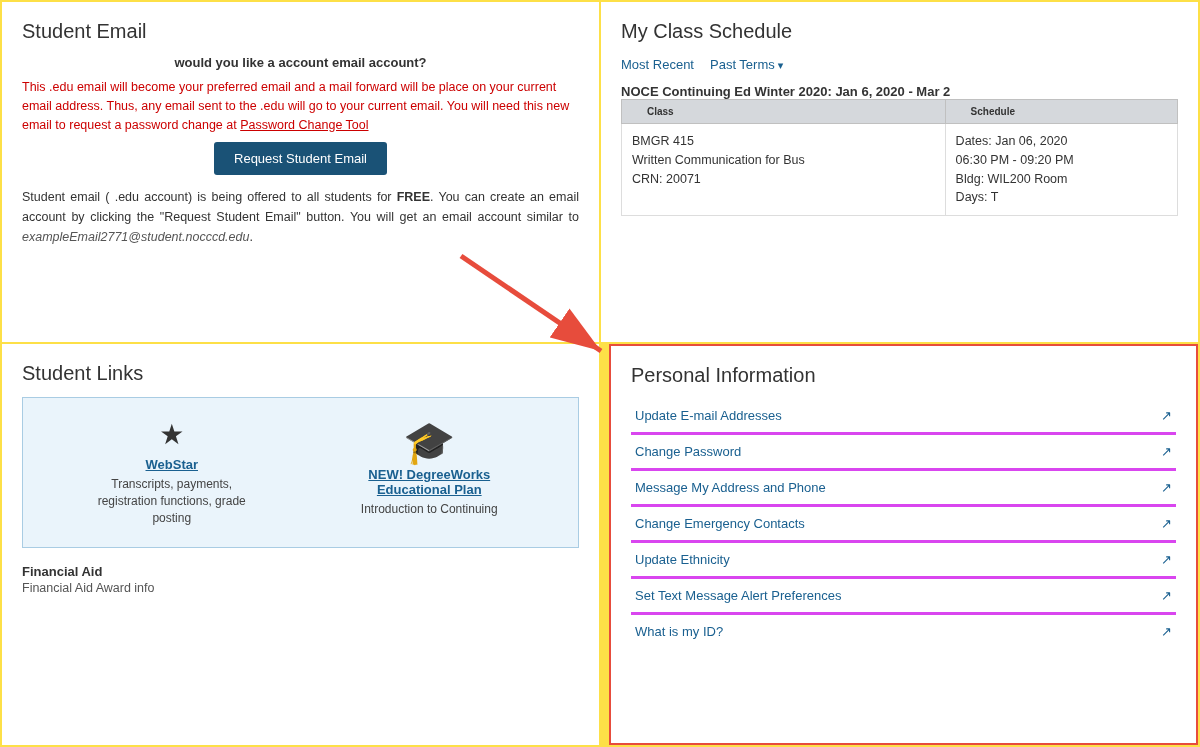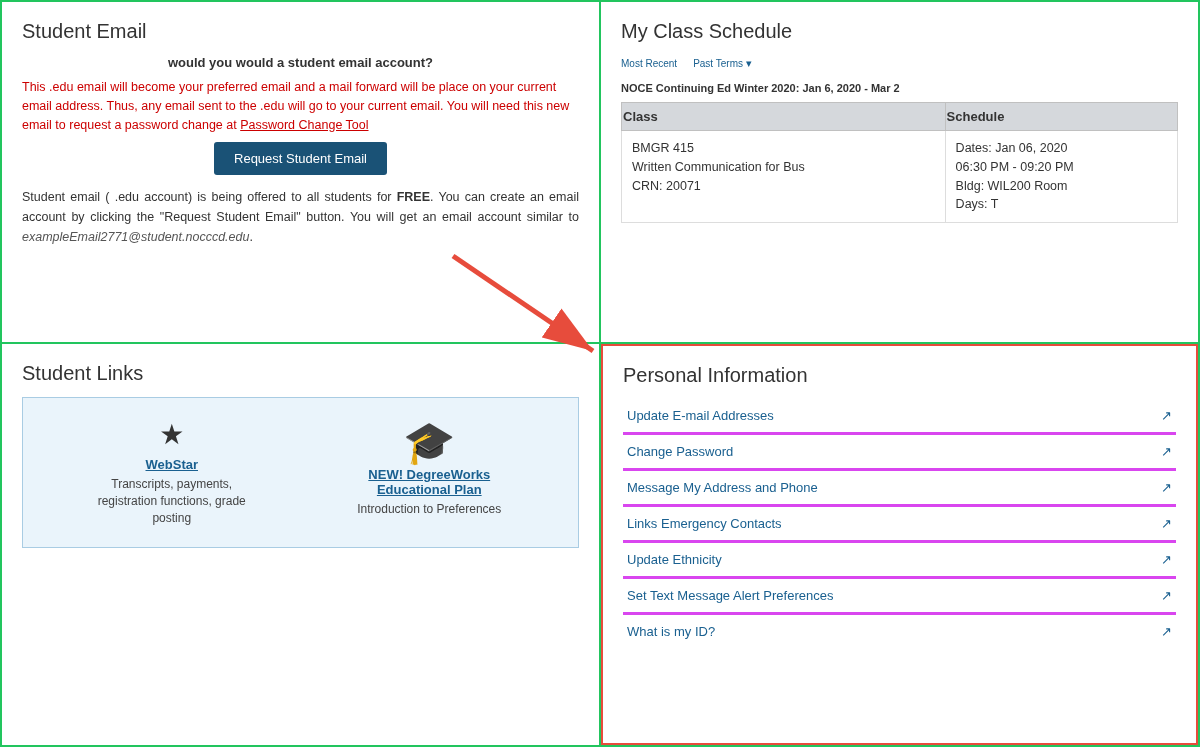--- a/index.html
+++ b/index.html
@@ -5,21 +5,21 @@
     * { box-sizing: border-box; margin: 0; padding: 0; }
     body {
       font-family: Arial, sans-serif;
       font-size: 13px;
       background: #f0f0f0;
       color: #333;
     }
     .outer {
       width: 1200px;
       min-height: 747px;
-      background: #22c55e;
+      background: #fde047;
       display: grid;
       grid-template-columns: 1fr 1fr;
       grid-template-rows: auto auto;
       gap: 2px;
       padding: 2px;
     }
     .panel {
       background: #fff;
       padding: 18px 20px;
     }
@@ -71,46 +71,46 @@
 
     
     .class-schedule {}
     .schedule-tabs {
       display: flex;
       gap: 16px;
       margin-bottom: 10px;
     }
     .schedule-tab {
       color: #1a6090;
-      font-size: 10px;
+      font-size: 13px;
       cursor: pointer;
       background: none;
       border: none;
       padding: 2px 0;
     }
     .schedule-tab.dropdown::after {
       content: ' ▾';
       font-size: 11px;
     }
     .schedule-term {
-      font-size: 11px;
+      font-size: 13px;
       font-weight: bold;
       color: #333;
-      margin-bottom: 8px;
+      margin-bottom: 0;
     }
     .schedule-table {
       width: 100%;
       border-collapse: collapse;
       font-size: 12.5px;
     }
     .schedule-table th {
       background: #d5d8dc;
       text-align: left;
-      padding: 6px 1px;
-      font-size: 13px;
+      padding: 6px 25px;
+      font-size: 10px;
       color: #333;
       border: 1px solid #c0c0c0;
     }
     .schedule-table td {
       padding: 8px 10px;
       border: 1px solid #ddd;
       vertical-align: top;
       line-height: 1.5;
     }
 
@@ -158,20 +158,21 @@
     }
     .fin-aid-desc {
       font-size: 12.5px;
       color: #555;
     }
 
     
     .personal-info {
       border: 2.5px solid #e74c3c;
       position: relative;
+      margin-left: 8px;
     }
     .personal-info-list {
       list-style: none;
       margin-top: 8px;
     }
     .personal-info-list li {
       display: flex;
       justify-content: space-between;
       align-items: center;
       padding: 9px 4px;
@@ -190,21 +191,21 @@
       font-size: 13px;
     }
   </style>
 </head>
 <body>
 
 <div class="outer">
 
   <div class="panel student-email">
     <h2 class="panel-title">Student Email</h2>
-    <p class="email-question">would you would a student email account?</p>
+    <p class="email-question">would you like a account email account?</p>
     <p class="email-warning">
       <span>This  .edu email will become your preferred email and a mail forward will be place on your current email address. Thus, any email sent to the .edu will go to your current email. You will need this new email to request a password change at </span><a href="#">Password Change Tool</a>
     </p>
     <button class="request-btn">Request Student Email</button>
     <p class="email-info">
       <span>Student email ( .edu account) is being offered to all students for </span><strong>FREE</strong><span>. You can create an email account by clicking the "Request Student Email" button. You will get an email account similar to </span><span class="email-example">exampleEmail2771@student.nocccd.edu</span><span>.</span>
     </p>
   </div>
 
   <div class="panel class-schedule">
@@ -238,22 +239,26 @@
     <h2 class="panel-title">Student Links</h2>
     <div class="links-box">
       <div class="link-item">
         <span class="link-icon">★</span>
         <a href="#" class="link-title">WebStar</a>
         <span class="link-desc">Transcripts, payments, registration functions, grade posting</span>
       </div>
       <div class="link-item">
         <span class="graduation-cap">🎓</span>
         <a href="#" class="link-title">NEW! DegreeWorks Educational Plan</a>
-        <span class="link-desc">Introduction to Preferences</span>
+        <span class="link-desc">Introduction to Continuing</span>
       </div>
+    </div>
+    <div class="fin-aid-section">
+      <p class="fin-aid-title">Financial Aid</p>
+      <p class="fin-aid-desc">Financial Aid Award info</p>
     </div>
   </div>
 
   <div class="panel personal-info" style="position:relative;">
 
     <svg style="position:absolute; top:-110px; left:-230px; width:260px; height:130px; pointer-events:none;" viewBox="0 0 260 130">
       <defs>
         <marker id="arrowhead" markerWidth="10" markerHeight="7" refX="10" refY="3.5" orient="auto">
           <polygon points="0 0, 10 3.5, 0 7" fill="#e74c3c"></polygon>
         </marker>
@@ -269,21 +274,21 @@
       </li>
       <li>
         <a href="#">Change Password</a>
         <span class="ext-icon">↗︎</span>
       </li>
       <li>
         <a href="#">Message My Address and Phone</a>
         <span class="ext-icon">↗︎</span>
       </li>
       <li>
-        <a href="#">Links Emergency Contacts</a>
+        <a href="#">Change Emergency Contacts</a>
         <span class="ext-icon">↗︎</span>
       </li>
       <li>
         <a href="#">Update Ethnicity</a>
         <span class="ext-icon">↗︎</span>
       </li>
       <li>
         <a href="#">Set Text Message Alert Preferences</a>
         <span class="ext-icon">↗︎</span>
       </li>

